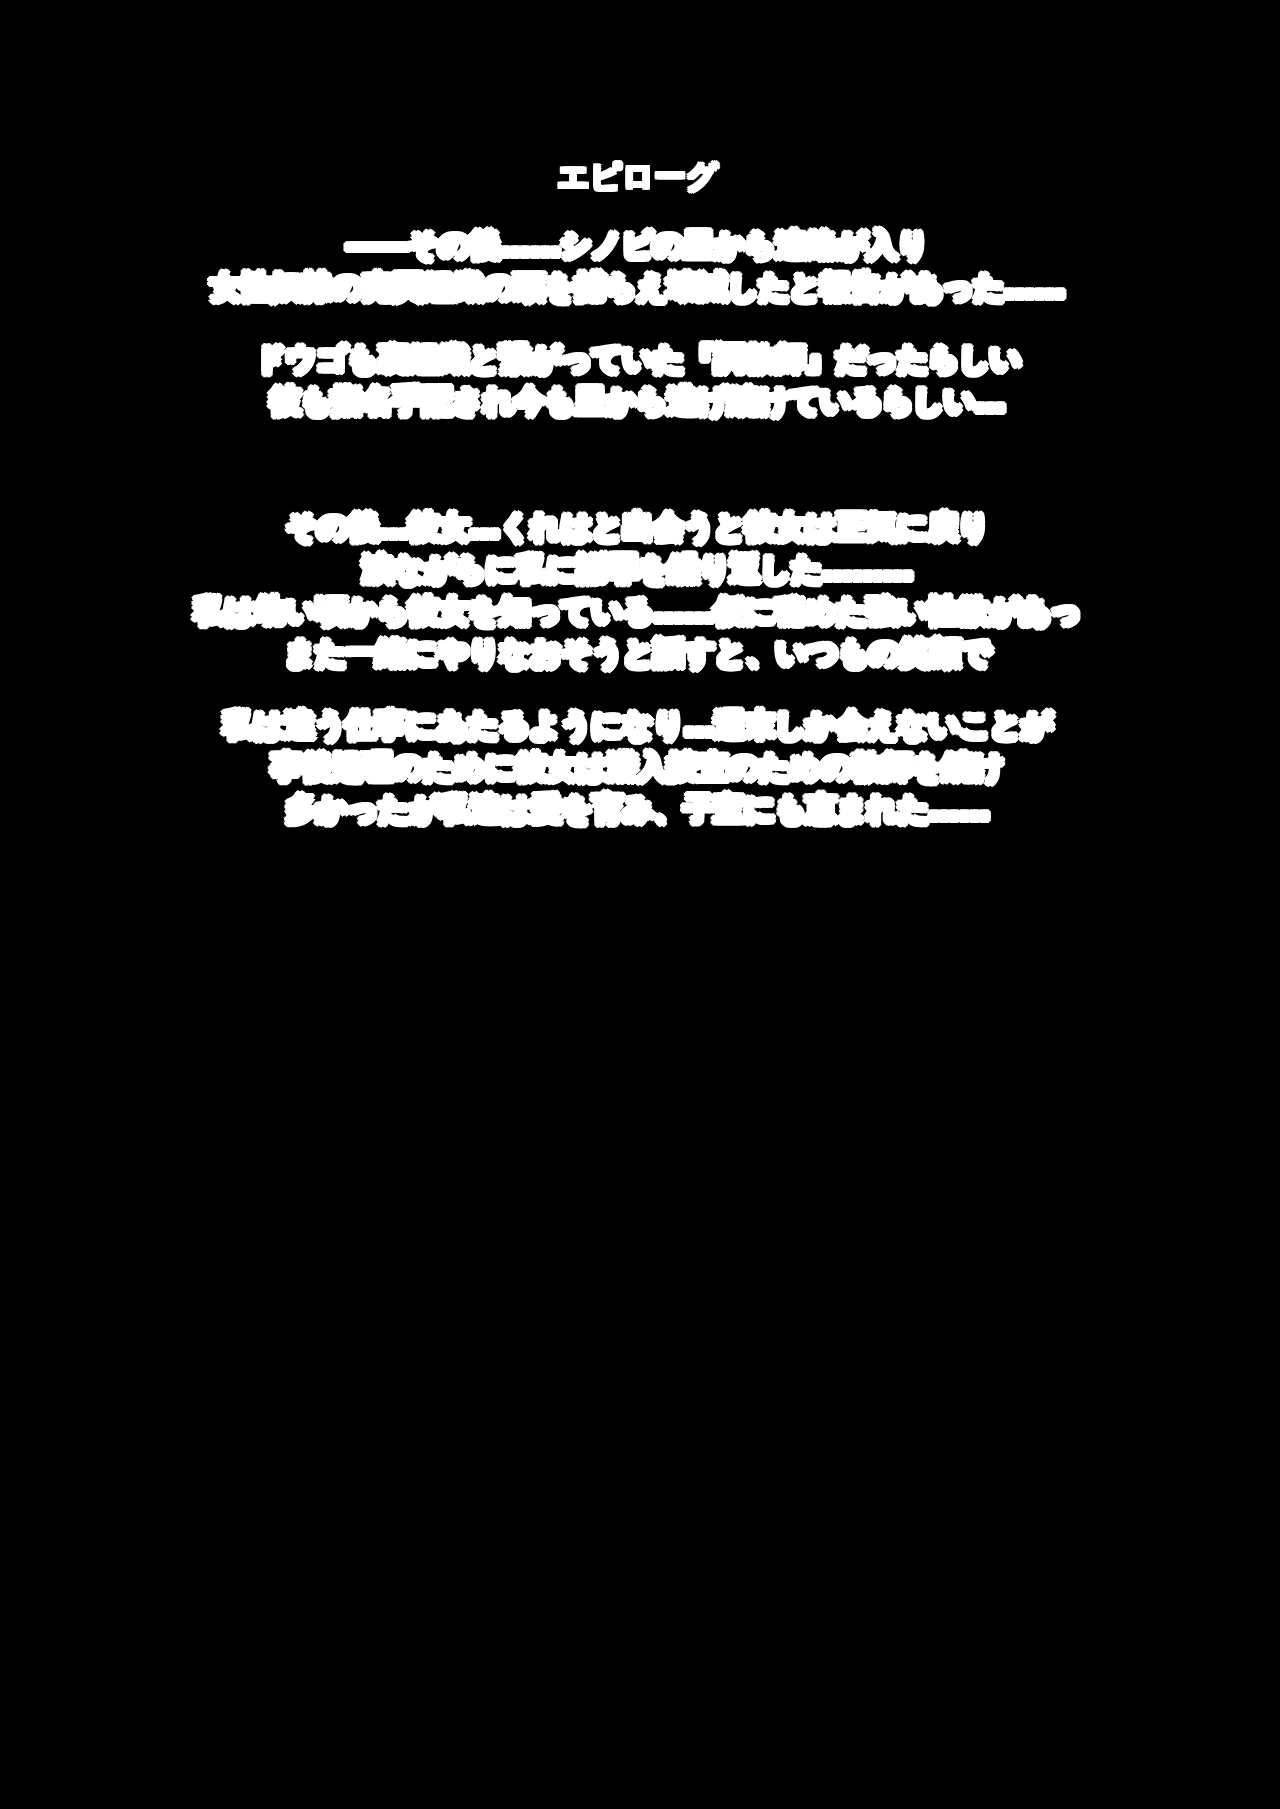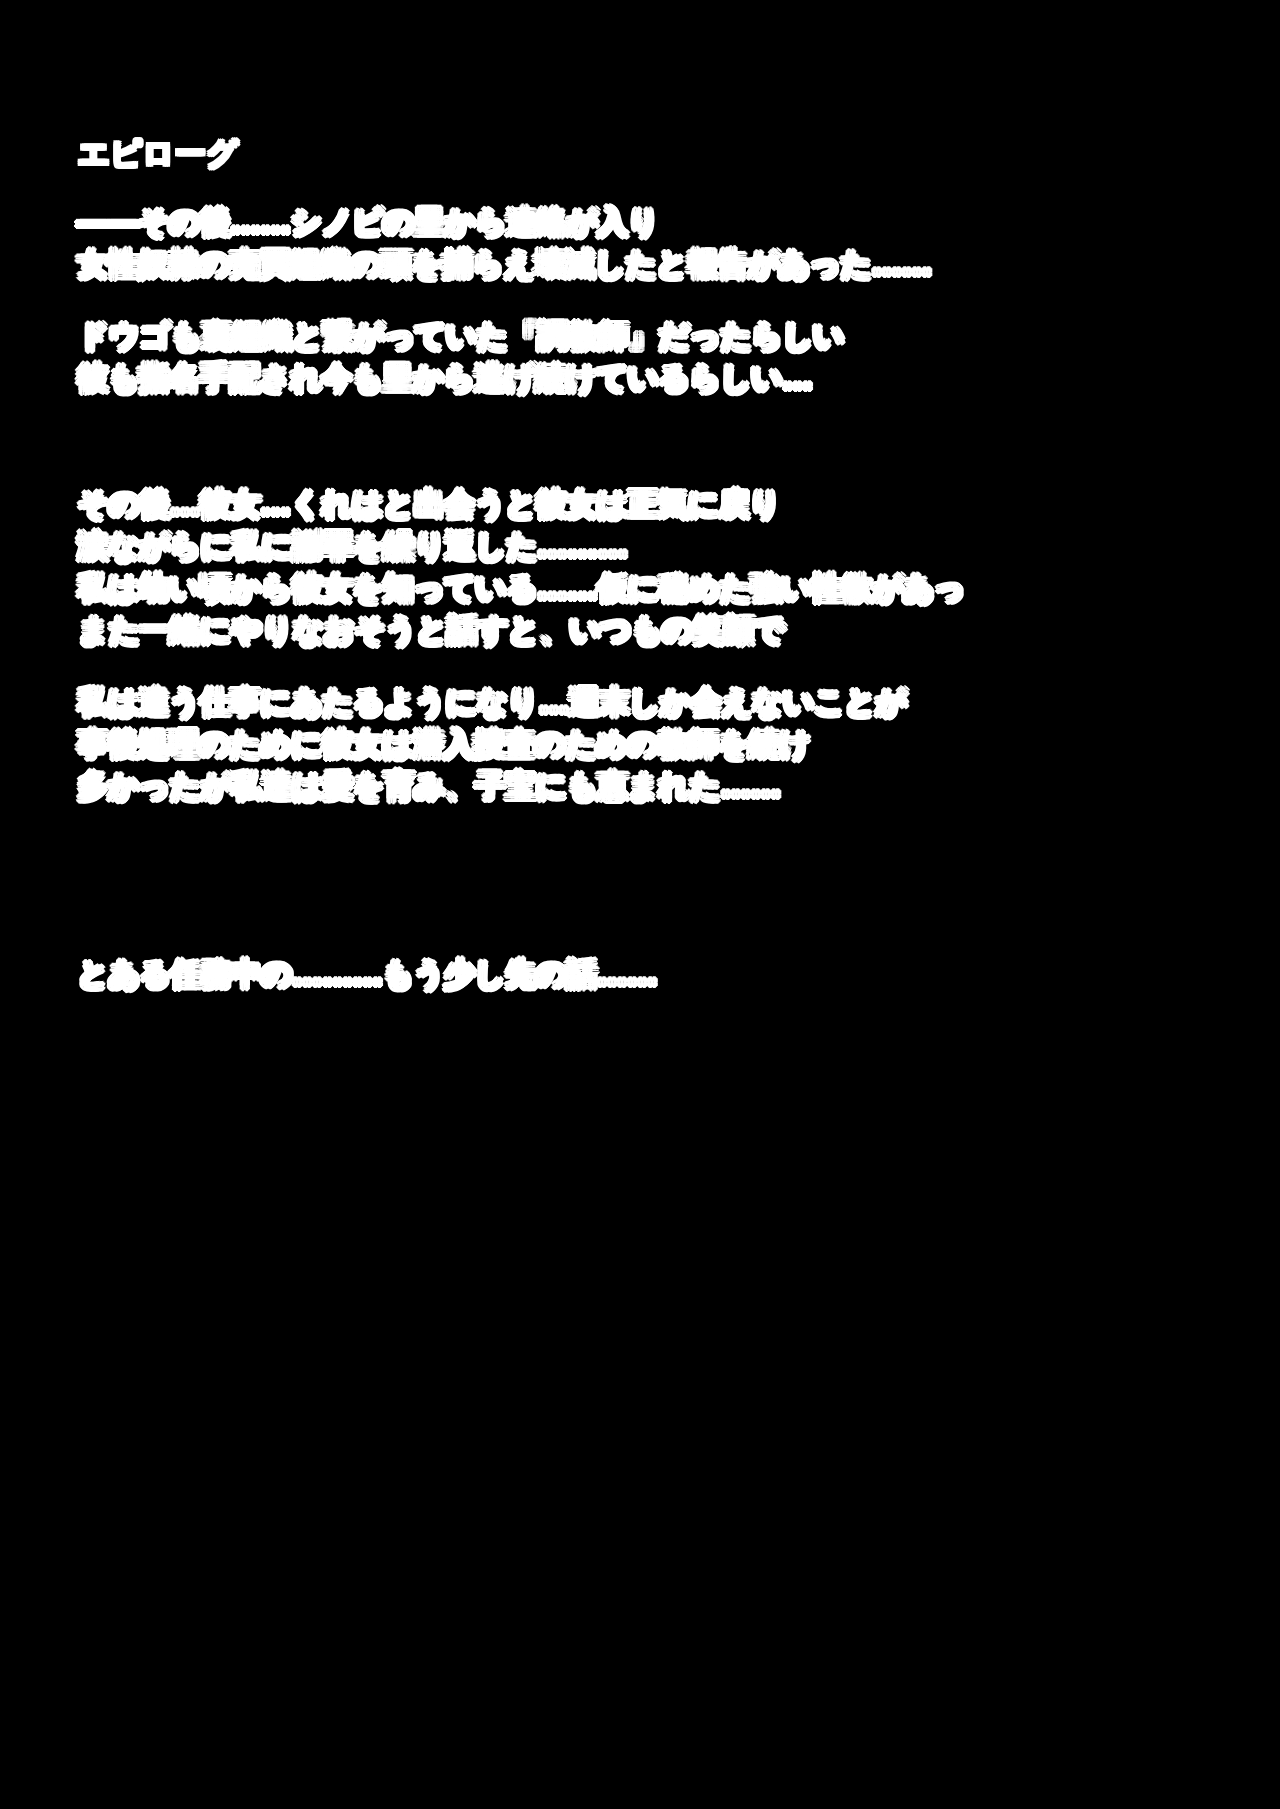--- a/index.html
+++ b/index.html
@@ -15,22 +15,23 @@
     font-family: "DejaVu Sans", "Liberation Sans", sans-serif;
   }
   .page {
     position: absolute;
     inset: 0;
     background: #000000;
   }
   .content {
     position: absolute;
     left: 78px;
-    top: 133px;
+    top: 156px;
     width: 1120px;
+    text-align: center;
   }
   
   .heading {
     color: #ffffff;
     font-weight: 700;
     font-size: 31px;
     line-height: 1.35;
     letter-spacing: 0.5px;
     margin: 0 0 26px 0;
     text-shadow:
@@ -38,21 +39,21 @@
       2px 0 0 #ffffff, -2px 0 0 #ffffff,
       0 2px 0 #ffffff, 0 -2px 0 #ffffff,
       2px 2px 0 #ffffff, -2px 2px 0 #ffffff,
       2px -2px 0 #ffffff, -2px -2px 0 #ffffff;
   }
   .block {
     margin: 0 0 30px 0;
   }
   .line {
     color: #ffffff;
-    font-weight: 400;
+    font-weight: 700;
     font-size: 30px;
     line-height: 42px;
     white-space: pre;
     letter-spacing: 0.2px;
     text-shadow:
       3px 0 0 #ffffff, -3px 0 0 #ffffff,
       0 3px 0 #ffffff, 0 -3px 0 #ffffff,
       3px 3px 0 #ffffff, -3px 3px 0 #ffffff,
       3px -3px 0 #ffffff, -3px -3px 0 #ffffff,
       2px 4px 0 #ffffff, -2px 4px 0 #ffffff,
@@ -97,17 +98,16 @@
       <div class="line">事後処理のために彼女は潜入捜査のための教師を続け</div>
       <div class="line">多かったが私達は愛を育み、子宝にも恵まれた……</div>
     </div>
 
     <div class="gap-large"></div>
 
 
     <div class="gap-small"></div>
 
     <div class="block">
-      <div class="line">とある任務中の………もう少し先の話……</div>
     </div>
 
   </div>
 </div>
 
 </body></html>

